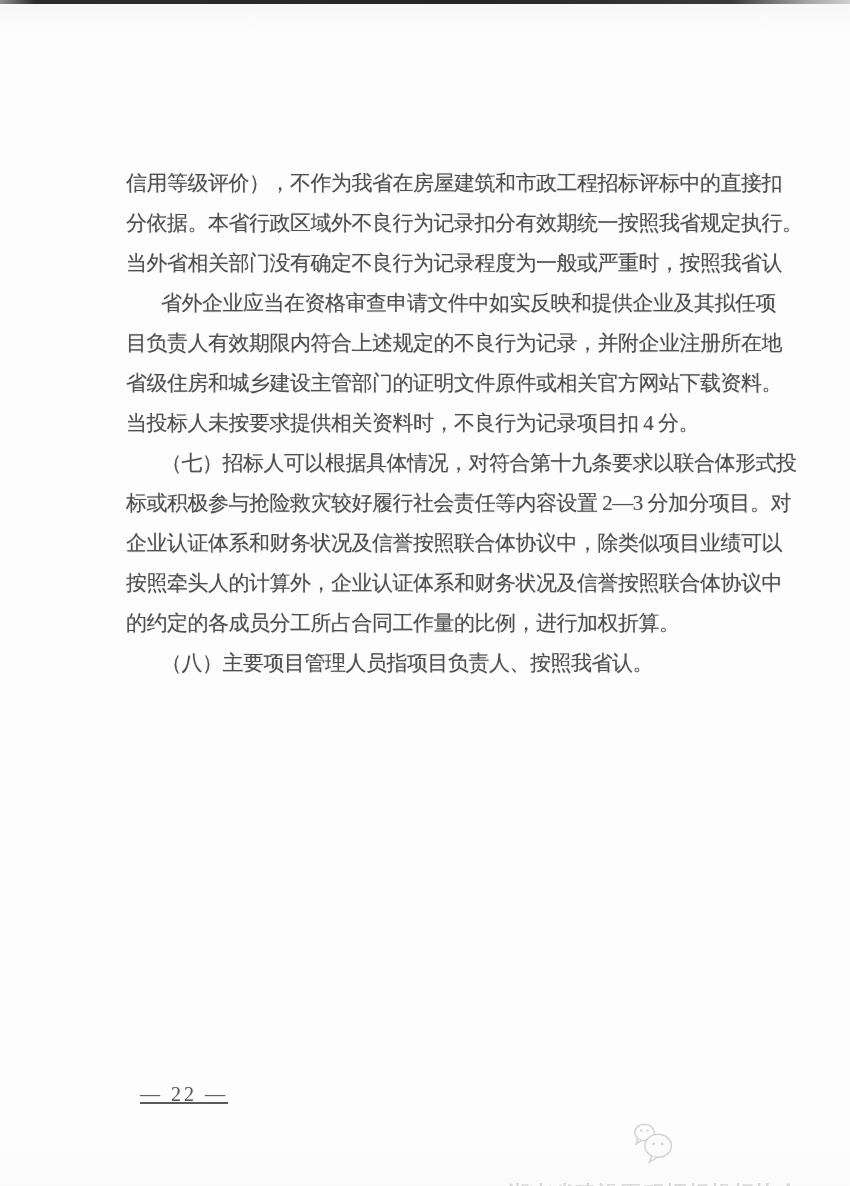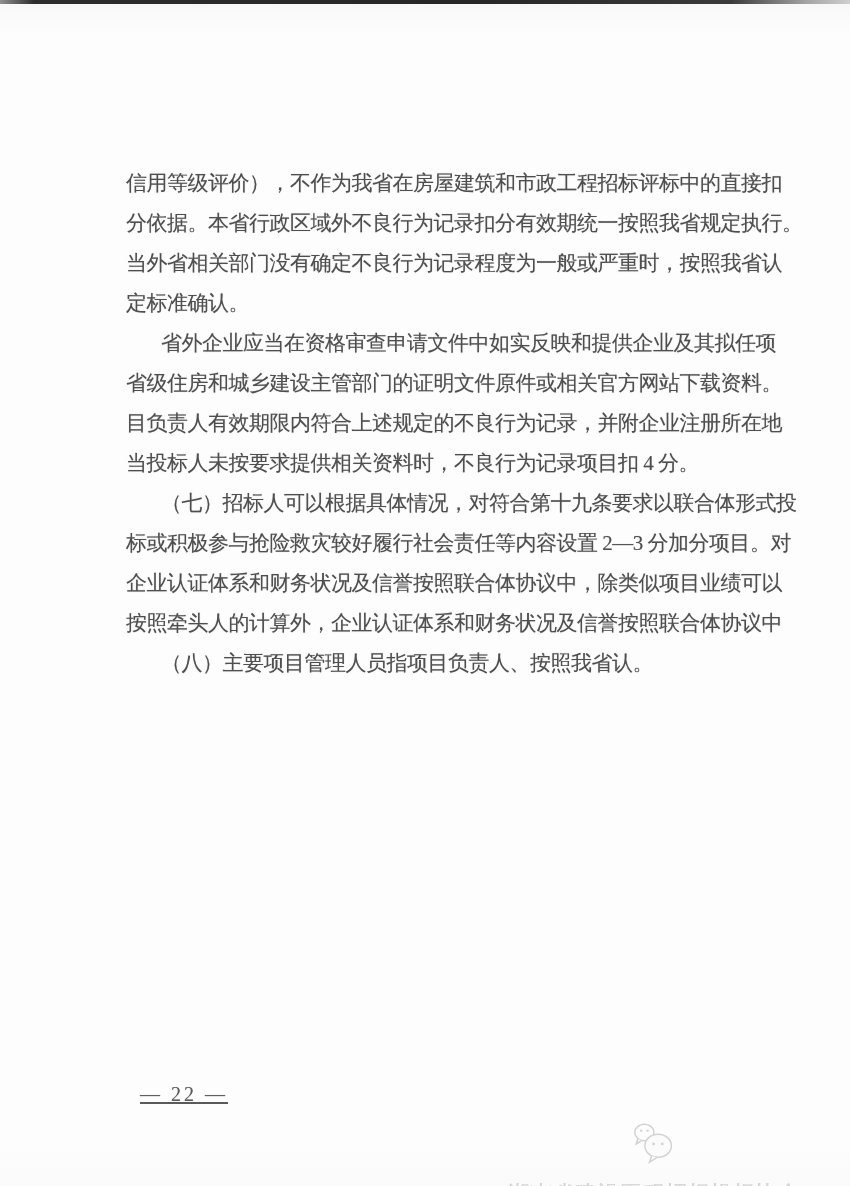--- a/index.html
+++ b/index.html
@@ -80,29 +80,29 @@
 <body>
 
 <div class="page">
 
   <div class="top-scan-line"></div>
 
   <div class="doc-body" id="doc-body" style="color: rgb(79, 79, 79);">
       <div class="text-line">信用等级评价），不作为我省在房屋建筑和市政工程招标评标中的直接扣</div>
       <div class="text-line">分依据。本省行政区域外不良行为记录扣分有效期统一按照我省规定执行。</div>
       <div class="text-line">当外省相关部门没有确定不良行为记录程度为一般或严重时，按照我省认</div>
-      <div class="text-line">定标准确认。</div>
       <div class="text-line indent">省外企业应当在资格审查申请文件中如实反映和提供企业及其拟任项</div>
+      <div class="text-line">目负责人有效期限内符合上述规定的不良行为记录，并附企业注册所在地</div>
       <div class="text-line">省级住房和城乡建设主管部门的证明文件原件或相关官方网站下载资料。</div>
-      <div class="text-line">目负责人有效期限内符合上述规定的不良行为记录，并附企业注册所在地</div>
       <div class="text-line">当投标人未按要求提供相关资料时，不良行为记录项目扣 4 分。</div>
       <div class="text-line indent">（七）招标人可以根据具体情况，对符合第十九条要求以联合体形式投</div>
       <div class="text-line">标或积极参与抢险救灾较好履行社会责任等内容设置 2—3 分加分项目。对</div>
       <div class="text-line">企业认证体系和财务状况及信誉按照联合体协议中，除类似项目业绩可以</div>
       <div class="text-line">按照牵头人的计算外，企业认证体系和财务状况及信誉按照联合体协议中</div>
+      <div class="text-line">的约定的各成员分工所占合同工作量的比例，进行加权折算。</div>
       <div class="text-line indent">（八）主要项目管理人员指项目负责人、按照我省认。</div>
     </div>
 
   <div class="page-number">— 22 —</div>
 
   <div class="watermark">
     <svg class="watermark-icon" viewBox="0 0 48 50" fill="none">
 
       <ellipse cx="13.5" cy="13.5" rx="10.5" ry="9" stroke="#d2d2d2" stroke-width="1.6"></ellipse>
       <path d="M6.5 20.5 L4.5 26 L10.5 22.3" stroke="#d2d2d2" stroke-width="1.6" fill="#fbfbfb"></path>

